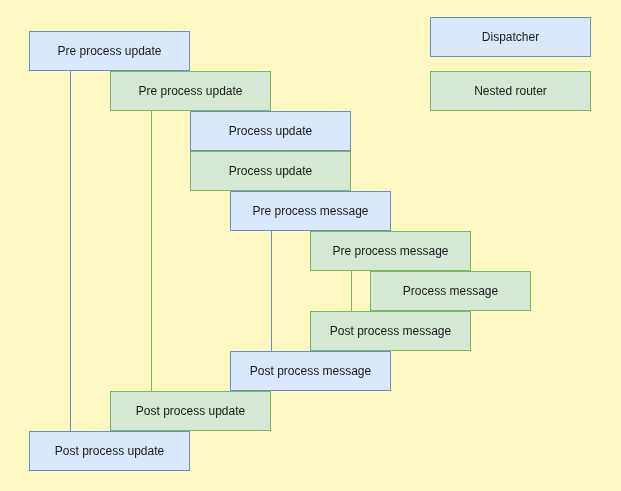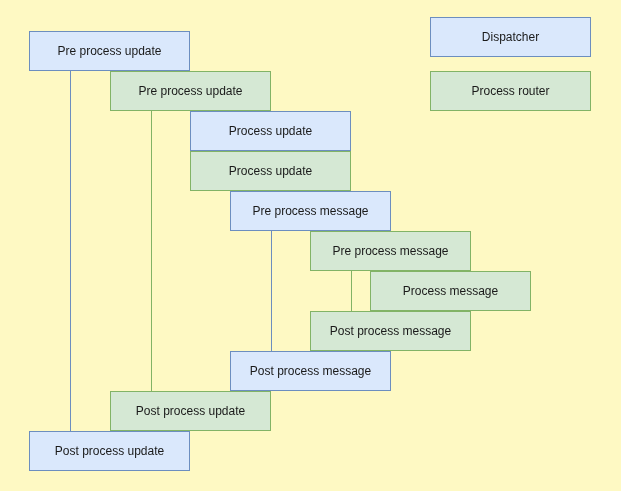--- a/index.html
+++ b/index.html
@@ -68,15 +68,15 @@
       <div class="node blue" style="left: 230px; top: 191px;">Pre process message</div>
       <div class="node green" style="left: 310px; top: 231px;">Pre process message</div>
       <div class="node green" style="left: 370px; top: 271px;">Process message</div>
       <div class="node green" style="left: 310px; top: 311px;">Post process message</div>
       <div class="node blue" style="left: 230px; top: 351px;">Post process message</div>
       <div class="node green" style="left: 110px; top: 391px;">Post process update</div>
       <div class="node blue" style="left: 29px; top: 431px;">Post process update</div>
     </div>
   <div id="legend-layer">
       <div class="node blue" style="left: 430px; top: 17px;">Dispatcher</div>
-      <div class="node green" style="left: 430px; top: 71px;">Process router</div>
+      <div class="node green" style="left: 430px; top: 71px;">Nested router</div>
     </div>
 </div>
 
 </body></html>

